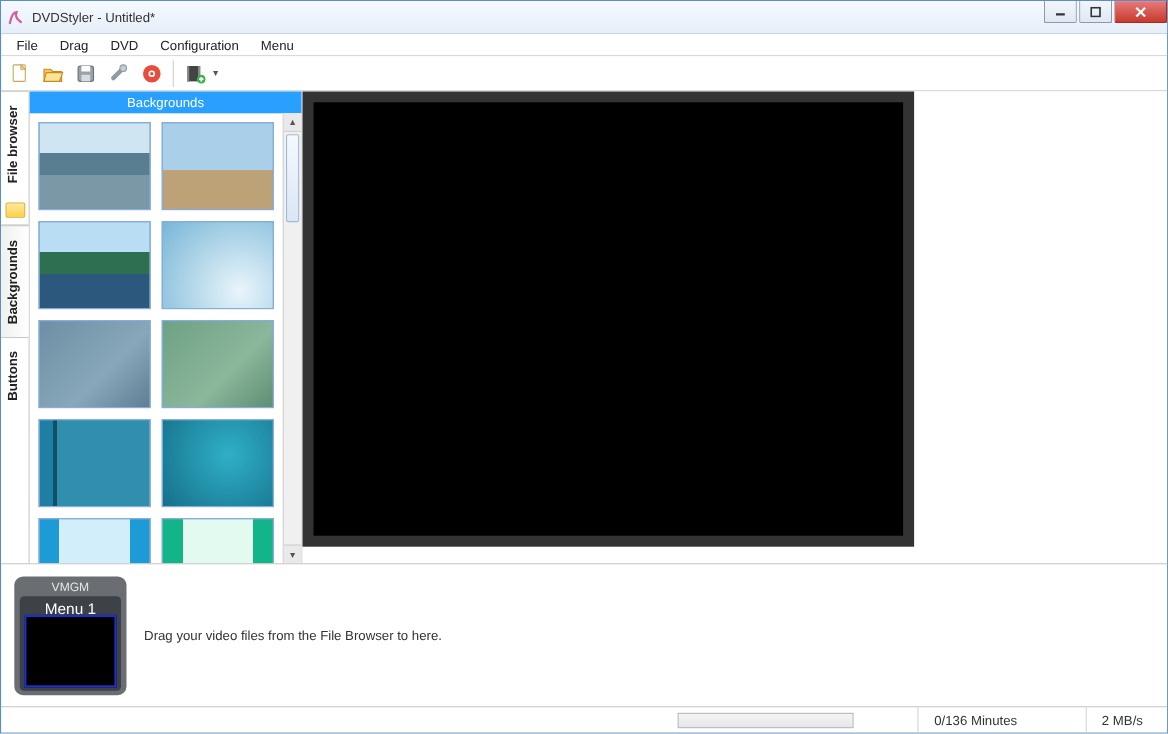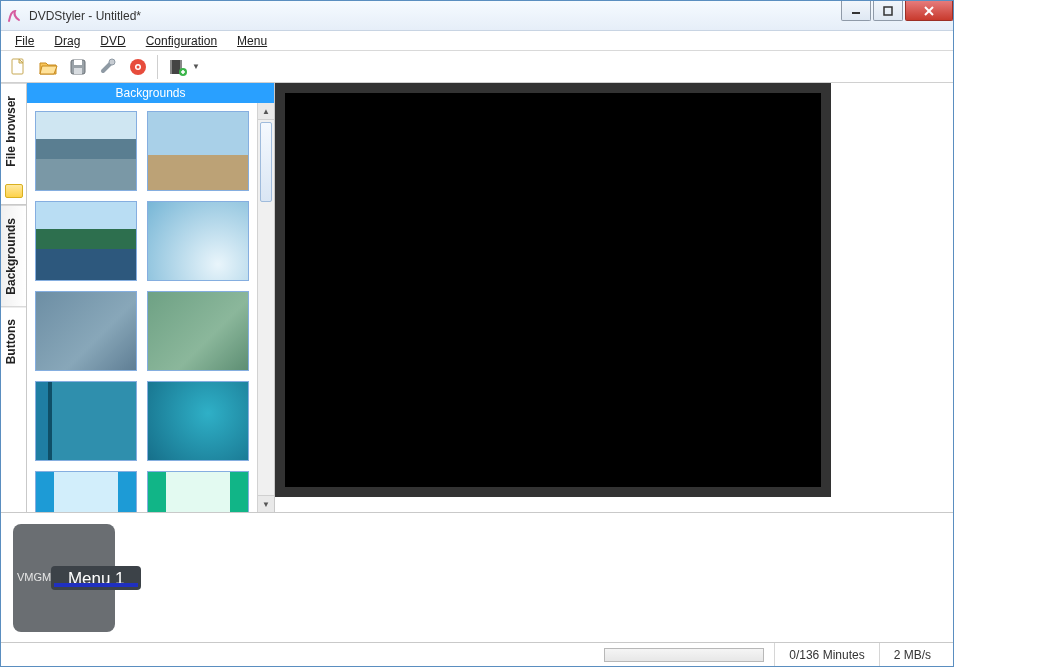--- a/index.html
+++ b/index.html
@@ -1,19 +1,19 @@
 <!DOCTYPE html>
 <html><head>
 <meta charset="utf-8">
 <style>
   * { box-sizing: border-box; margin: 0; padding: 0; font-family: "Segoe UI", Tahoma, sans-serif; }
   html, body { width: 1062px; height: 667px; overflow: hidden; background: #fff; }
 
   .window {
-    width: 954px; height: 667px;
+    width: 1062px; height: 667px;
     border: 1px solid #5a8ec0;
     display: flex; flex-direction: column;
     background: #fff;
   }
 
   
   .titlebar {
     height: 30px;
     background: linear-gradient(#f5faff, #e6eef8);
     border-bottom: 1px solid #c8d4e3;
@@ -39,21 +39,21 @@
     border-color: #9c2f25;
     color: #fff; font-weight: bold; font-size: 12px;
   }
 
   
   .menubar {
     height: 20px;
     display: flex; align-items: center;
     padding: 0 4px;
     border-bottom: 1px solid #d9d9d9;
-    font-size: 12px; color: #222; text-decoration: underline;
+    font-size: 12px; color: #222;
   }
   .menu-item { padding: 2px 10px; cursor: default; }
 
   
   .toolbar {
     height: 32px;
     display: flex; align-items: center;
     padding: 2px 4px;
     gap: 4px;
     border-bottom: 1px solid #d0d0d0;
@@ -175,41 +175,42 @@
     border-top: 1px solid #c9c9c9;
     display: flex; align-items: center;
     padding: 8px 12px;
     gap: 16px;
   }
   .vmgm-card {
     width: 102px; height: 108px;
     background: #6a6e72;
     border-radius: 8px;
     padding: 4px;
-    display:flex; flex-direction:row; align-items:center;
+    display:flex; flex-direction:column; align-items:center;
     color:#e6e6e6; font-size:11px;
   }
   .vmgm-title { height:14px; }
   .menu-card {
     flex:1; width: 92px;
     background:#3c4248; border-radius:4px;
     padding:3px; display:flex; flex-direction:column; align-items:center;
     color:#fff;
   }
-  .menu-label { font-size:17px; height:14px;}
+  .menu-label { font-size:14px; height:14px;}
   .menu-preview { flex:1; width:84px; background:#000; border:2px solid #2030c0; }
   .timeline-hint { font-size:12px; color:#333; }
 
   
   .statusbar {
     height: 24px;
     border-top: 1px solid #c9c9c9;
     display:flex; align-items:center;
     font-size:12px; color:#333;
     padding: 0 8px;
+    gap: 48px;
   }
   .status-spacer { flex:1; }
   .progress {
     width: 160px; height: 14px;
     border: 1px solid #b8b8b8;
     background: linear-gradient(#f5f5f5,#e7e7e7);
     margin-right: 10px;
   }
   .status-cell { padding: 0 14px; border-left: 1px solid #d6d6d6; height:100%; display:flex; align-items:center;}
 
@@ -367,20 +368,21 @@
   </div>
 
   <div class="timeline">
     <div class="vmgm-card">
       <div class="vmgm-title">VMGM</div>
       <div class="menu-card">
         <div class="menu-label">Menu 1</div>
         <div class="menu-preview"></div>
       </div>
     </div>
+    <div class="timeline-hint">Drag your video files from the File Browser to here.</div>
   </div>
 
   <div class="statusbar">
     <div class="status-spacer"></div>
     <div class="progress"></div>
     <div class="status-cell">0/136 Minutes</div>
     <div class="status-cell">2 MB/s</div>
   </div>
 
 </div>

